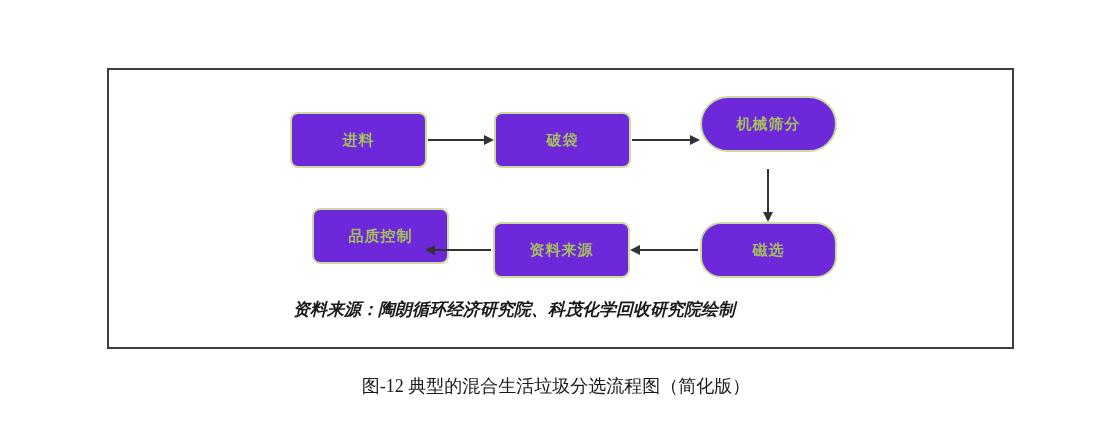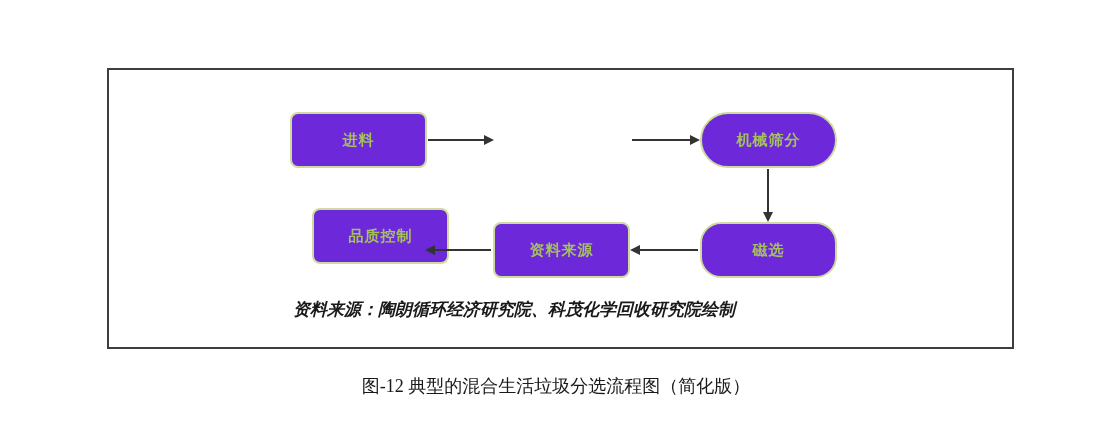--- a/index.html
+++ b/index.html
@@ -95,21 +95,24 @@
 </head>
 <body>
 
 <div class="page">
 
   <div class="frame"></div>
 
   <div class="flow-node" style="left:290px; top:112px;">
     <span>进料</span>
   </div>
-  <div class="flow-node" style="left:700px; top:112px;border-radius:28px;">
+  <div class="flow-node" style="left:494px; top:112px;">
+    <span>破袋</span>
+  </div>
+  <div class="flow-node" style="left:700px; top:96px;border-radius:28px;">
     <span>机械筛分</span>
   </div>
 
   <div class="flow-node" style="left:288px; top:208px;margin-left:24px;">
     <span>品质控制</span>
   </div>
   <div class="flow-node" style="left:493px; top:222px;">
     <span>资料来源</span>
   </div>
   <div class="flow-node" style="left:700px; top:222px;border-radius:21px;">

